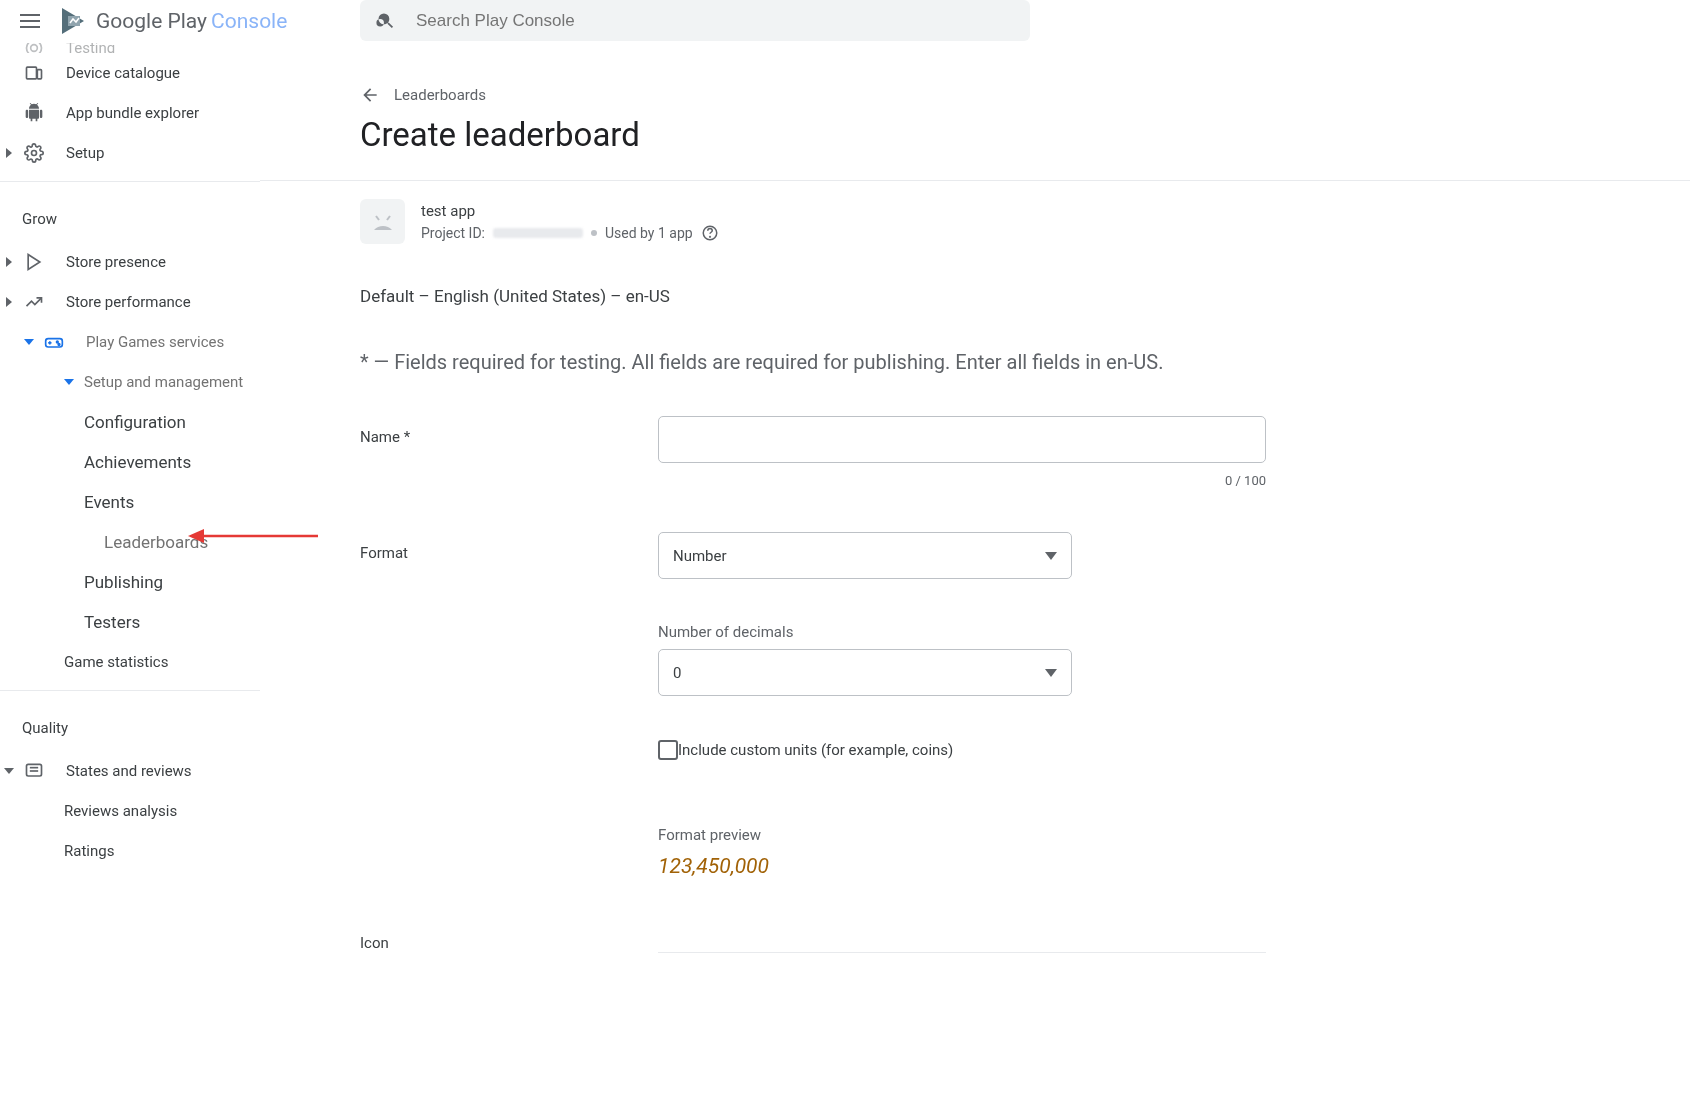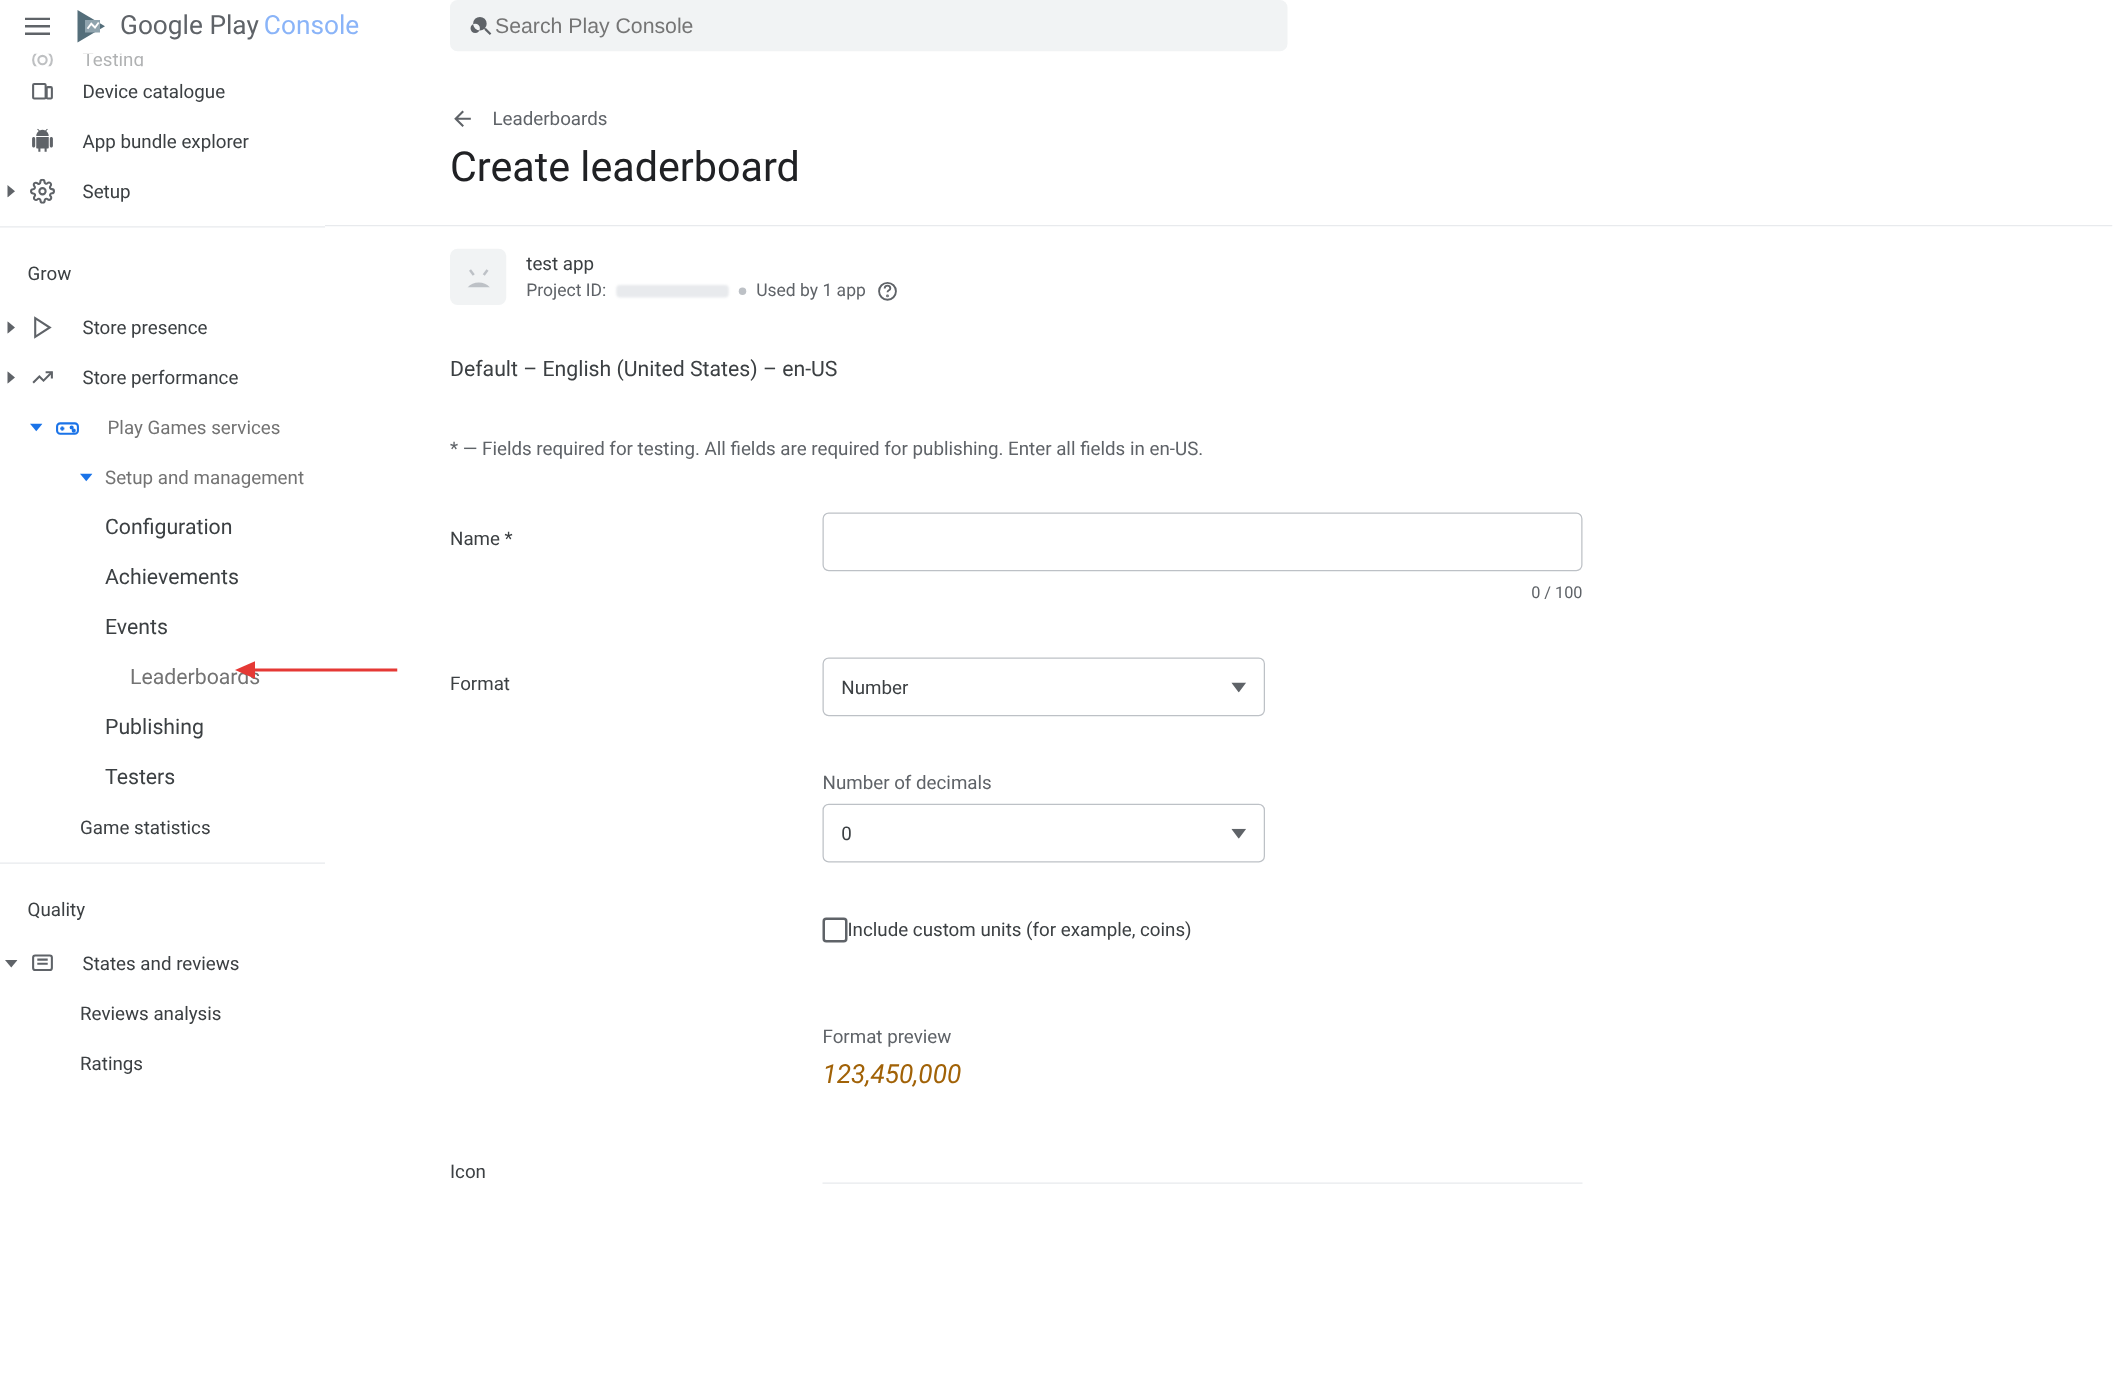--- a/index.html
+++ b/index.html
@@ -34,21 +34,21 @@
     position: absolute;
     left: 360px;
     top: 0;
     width: 670px;
     height: 41px;
     background: #f1f3f4;
     border-radius: 6px;
     display: flex;
     align-items: center;
     padding: 0 16px;
-    gap: 0;
+    gap: 20px;
   }
   .searchbar input {
     border: none; background: transparent; outline: none;
     font-size: 17px; color: #5f6368; flex: 1;
   }
   .layout { display: flex; height: calc(100% - 41px); }
   .sidebar {
     width: 260px;
     border-right: none;
     padding-top: 2px;
@@ -87,32 +87,32 @@
   .back-row { display:flex; align-items:center; gap:14px; color:#5f6368; font-size:15px; margin-bottom:10px;}
   .page-title { font-size:33px; font-weight:400; color:#202124; margin-bottom:26px;}
   .hr { height:1px; background:#e8eaed; margin-bottom:18px; margin-left:-100px;}
   .app-row { display:flex; align-items:center; gap:16px; margin-bottom:42px;}
   .app-icon { width:45px; height:45px; background:#f1f3f4; border-radius:6px; display:flex;align-items:center;justify-content:center;}
   .app-name {font-size:15px; color:#3c4043;}
   .app-meta {font-size:14px; color:#5f6368; margin-top:4px; display:flex; align-items:center; gap:8px;}
   .redact { display:inline-block; width:90px; height:10px; background:#e8eaed; border-radius:3px; filter:blur(1px);}
   .dot{width:6px;height:6px;border-radius:50%;background:#bdc1c6;}
   .locale { font-size:17px; color:#3c4043; margin-bottom:44px;}
-  .req-note { font-size:15px; color:#5f6368; margin-bottom:42px;}
+  .req-note { font-size:20px; color:#5f6368; margin-bottom:42px;}
   .form-row { display:flex; align-items:flex-start; margin-bottom:44px;}
   .form-label { width:298px; font-size:15px; color:#3c4043; padding-top:12px;}
   .form-field { flex:0 0 auto; }
   .text-input {
     width:608px; height:47px;
     border:1px solid #bdc1c6; border-radius:5px;
     padding:0 14px; font-size:15px; outline:none;
   }
   .counter { text-align:right; width:608px; font-size:13px; color:#5f6368; margin-top:10px;}
   .select {
-    width:354px; height:47px;
+    width:414px; height:47px;
     border:1px solid #bdc1c6; border-radius:5px;
     padding:0 14px; font-size:15px; color:#3c4043;
     display:flex; align-items:center; justify-content:space-between;
     cursor:pointer;
   }
   .sub-label { font-size:15px; color:#5f6368; margin-bottom:8px;}
   .check-row { display:flex; align-items:center; gap:0; margin-top:44px;}
   .checkbox {
     width:20px; height:20px; border:2px solid #5f6368; border-radius:3px;
   }

